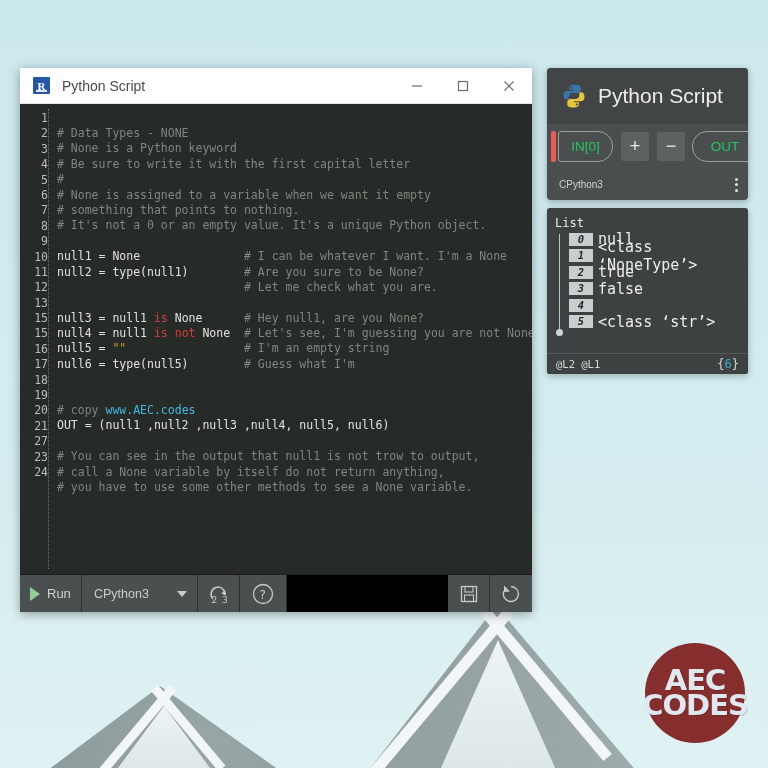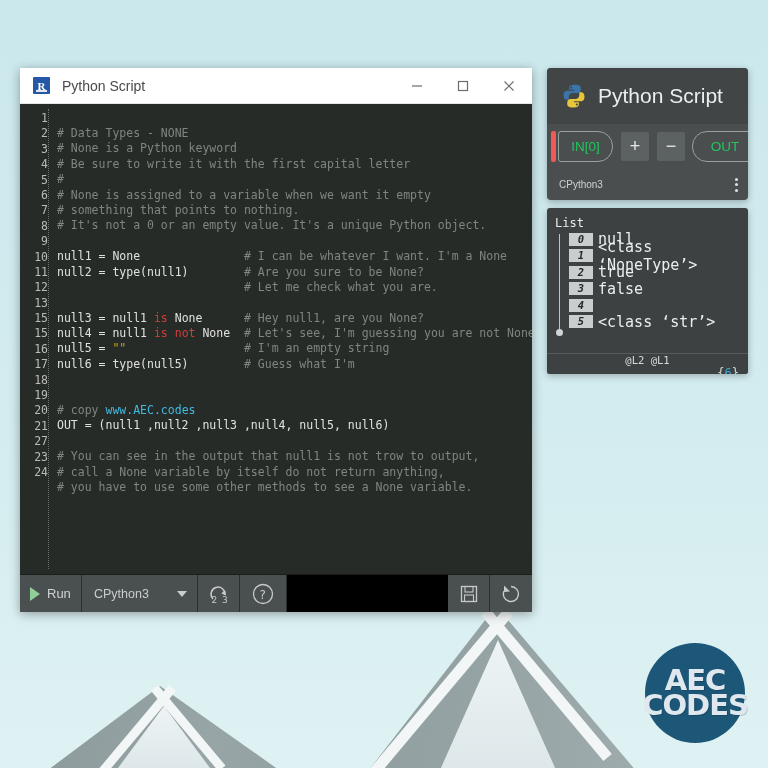--- a/index.html
+++ b/index.html
@@ -266,21 +266,21 @@
     color: #24282b; font-style: italic; font-weight: 700;
     font-size: 10.5px; text-align:center; line-height:13px;
     font-family: "DejaVu Sans Mono", monospace;
   }
   .val { font-size: 15px; color: #eceeee; }
   #out-status {
     height: 21px; background: #3d4141;
     border-top: 1px solid #575b5b;
     display:flex; align-items:center; padding: 0 9px 0 9px;
     font-family: "DejaVu Sans Mono", monospace;
-    font-size: 10.5px; color: #d6dada; flex-direction: column;
+    font-size: 10.5px; color: #d6dada;
   }
   #out-count { margin-left:auto; font-size: 12px; }
   #out-count b { color: #3fa9d8; font-weight: 400; }
 </style>
 </head>
 <body>
 
 <div id="bg">
   <div id="sky"></div>
 
@@ -289,21 +289,21 @@
   <div id="gable2"></div>
 
   <div class="trim" style="left:480px; top:612px; width:11px; height:190px; transform:rotate(-40deg); transform-origin: top center;"></div>
   <div class="trim" style="left:503px; top:612px; width:11px; height:210px; transform:rotate(40deg); transform-origin: top center;"></div>
   <div class="facade" style="left:440px; top:640px; width:116px; height:130px; clip-path: polygon(58px 0px, 116px 130px, 0px 130px);"></div>
 
   <div class="trim" style="left:150px; top:688px; width:9px; height:105px; transform:rotate(-40deg); transform-origin: top center;"></div>
   <div class="trim" style="left:168px; top:688px; width:9px; height:115px; transform:rotate(40deg); transform-origin: top center;"></div>
   <div class="facade" style="left:118px; top:706px; width:92px; height:62px; clip-path: polygon(46px 0px, 92px 62px, 0px 62px);"></div>
 
-  <div id="logo" style="background: #0c4a6e;">
+  <div id="logo" style="background: #7f1d1d;">
     <span class="l1">AEC</span>
     <span class="l2">CODES</span>
   </div>
 </div>
 
 <div id="editor">
 
   <div id="titlebar">
     <div id="revit-icon">R</div>
     <div id="win-title">Python Script</div>

